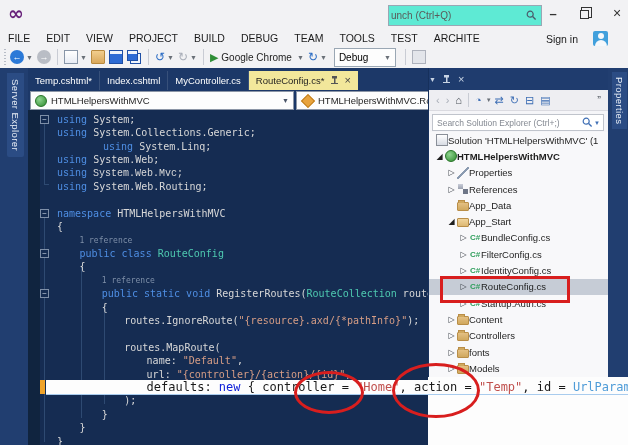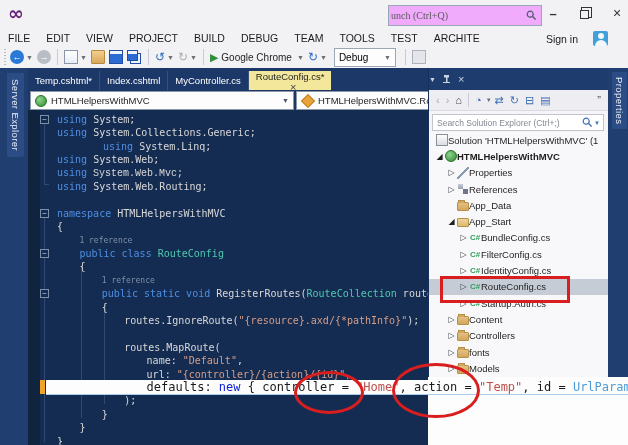--- a/index.html
+++ b/index.html
@@ -3,21 +3,21 @@
 <meta charset="utf-8">
 <style>
   html,body{margin:0;padding:0;background:#888;}
   #stage{position:relative;width:628px;height:445px;overflow:hidden;
     font-family:"Liberation Sans",sans-serif;background:#1E3A6E;
     -webkit-font-smoothing:antialiased;}
   
   .titlebar{position:absolute;left:0;top:0;width:628px;height:30px;background:#F2F2F4;border-bottom:1px solid #E3E3E7;}
   .vslogo{position:absolute;left:8px;top:2px;font:bold 19px "DejaVu Sans",sans-serif;color:#68217A;}
   .wtitle{position:absolute;left:34px;top:8px;font-size:11.5px;color:#1E1E1E;white-space:nowrap;}
-  .qlaunch{position:absolute;left:388px;top:5px;width:152px;height:19px;background:#f0abfc;border:1px solid #9AA7B4;display:flex;align-items:center;font-family:Liberation Serif, serif;}
+  .qlaunch{position:absolute;left:388px;top:5px;width:152px;height:19px;background:#5eead4;border:1px solid #9AA7B4;display:flex;align-items:center;}
   .qlaunch span{font-size:10px;color:#5A5A5A;padding-left:2px;flex:1;white-space:nowrap;overflow:hidden;}
   .qlaunch svg{margin-right:4px;flex:none;}
   .winbtns{position:absolute;right:2px;top:4px;display:flex;gap:14px;align-items:center;}
   .wb{width:18px;height:18px;display:flex;align-items:center;justify-content:center;color:#333;font-size:13px;}
   .wb-min{font-weight:bold;}
   .restore-box{width:7px;height:7px;border:1px solid #333;box-shadow:2px -2px 0 0 #F2F2F4,2px -2px 0 1px #333;margin:2px 2px 0 0;}
   
   .menubar{position:absolute;left:0;top:30px;width:628px;height:16px;background:#F2F2F4;display:flex;align-items:center;}
   .menu-item{font-size:10.5px;color:#1B1B1B;padding:0 8px;white-space:nowrap;}
   .signin{position:absolute;right:50px;top:33px;font-size:10.5px;color:#1B1B1B;}
@@ -46,21 +46,21 @@
   
   .left-strip{position:absolute;left:0;top:68px;width:28px;height:377px;background:#213E70;z-index:3;}
   .side-tab{position:absolute;writing-mode:vertical-rl;font-size:9.5px;color:#E8EEF6;letter-spacing:.4px;}
   .left-strip .side-tab{left:7px;top:5px;background:#2B4C84;padding:6px 3px;border-radius:0 0 2px 2px;}
   .props-strip{position:absolute;left:608px;top:68px;width:20px;height:309px;background:#213E70;z-index:4;}
   .props-strip .side-tab{left:4px;top:4px;padding:5px 2px;background:#2B4C84;}
   
   .editor{position:absolute;left:28px;top:68px;width:600px;height:377px;background:#152C52;z-index:1;}
   .tabstrip{position:absolute;left:0;top:0;width:600px;height:22px;background:#1C3868;display:flex;align-items:flex-end;}
   .etab{height:19px;display:flex;align-items:center;padding:0 7px;font-size:9.5px;color:#FFF;white-space:nowrap;border-right:1px solid rgba(255,255,255,.12);}
-  .etab.active{background:#F2E79B;color:#1E1E1E;border-right:none;flex-direction:column;}
+  .etab.active{background:#F2E79B;color:#1E1E1E;border-right:none;}
   .etab .pin{width:7px;height:9px;margin-left:7px;background:linear-gradient(#555,#555) 3px 1px/1.5px 6px no-repeat,linear-gradient(#555,#555) 1px 0/5px 2.5px no-repeat,linear-gradient(#555,#555) 0 7px/7px 1px no-repeat;}
   .etab .tclose{margin-left:6px;color:#444;font-size:11px;line-height:1;}
   .navbar{position:absolute;left:0;top:22px;width:600px;height:20px;background:#1C3868;}
   .combo{position:absolute;top:1px;height:17px;background:#FDFDFD;border:1px solid #8C96A6;display:flex;align-items:center;font-size:9.5px;color:#1E1E1E;}
   .combo .car{margin-left:auto;font-size:7px;color:#4A5568;padding:0 4px;}
   .ico-proj{width:10px;height:10px;border-radius:50%;margin:0 4px;background:radial-gradient(circle at 35% 35%,#8FD48F,#2E8B2E);border:1px solid #267326;flex:none;}
   .ico-class{width:8px;height:8px;margin:0 5px 0 6px;background:#E8A33D;transform:rotate(45deg);flex:none;border:1px solid #C07E1C;}
   .code{position:absolute;left:0;top:42px;width:600px;height:335px;}
   .gutter{position:absolute;left:0;top:0;width:12px;height:335px;background:#10243F;}
   .code-line{position:absolute;white-space:pre;font-family:"DejaVu Sans Mono",monospace;font-size:10px;line-height:13.4px;height:13.4px;}

